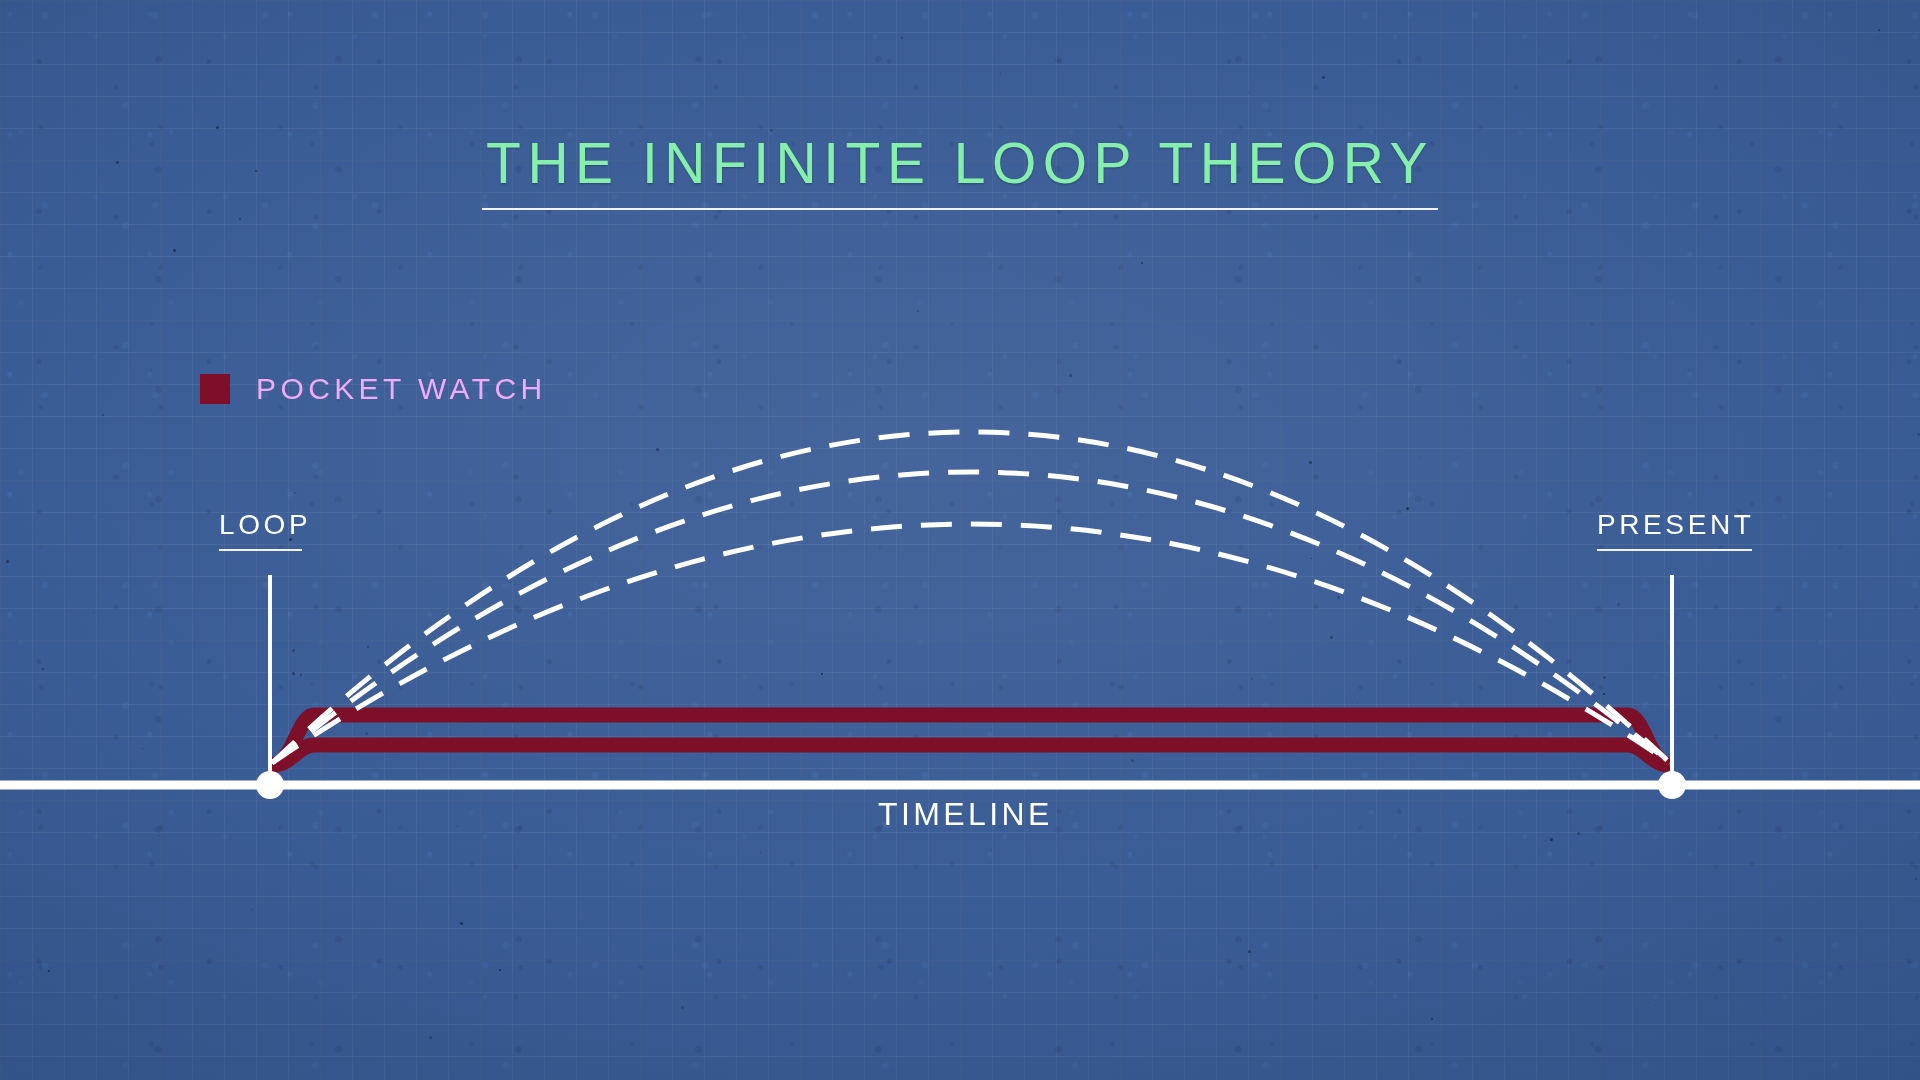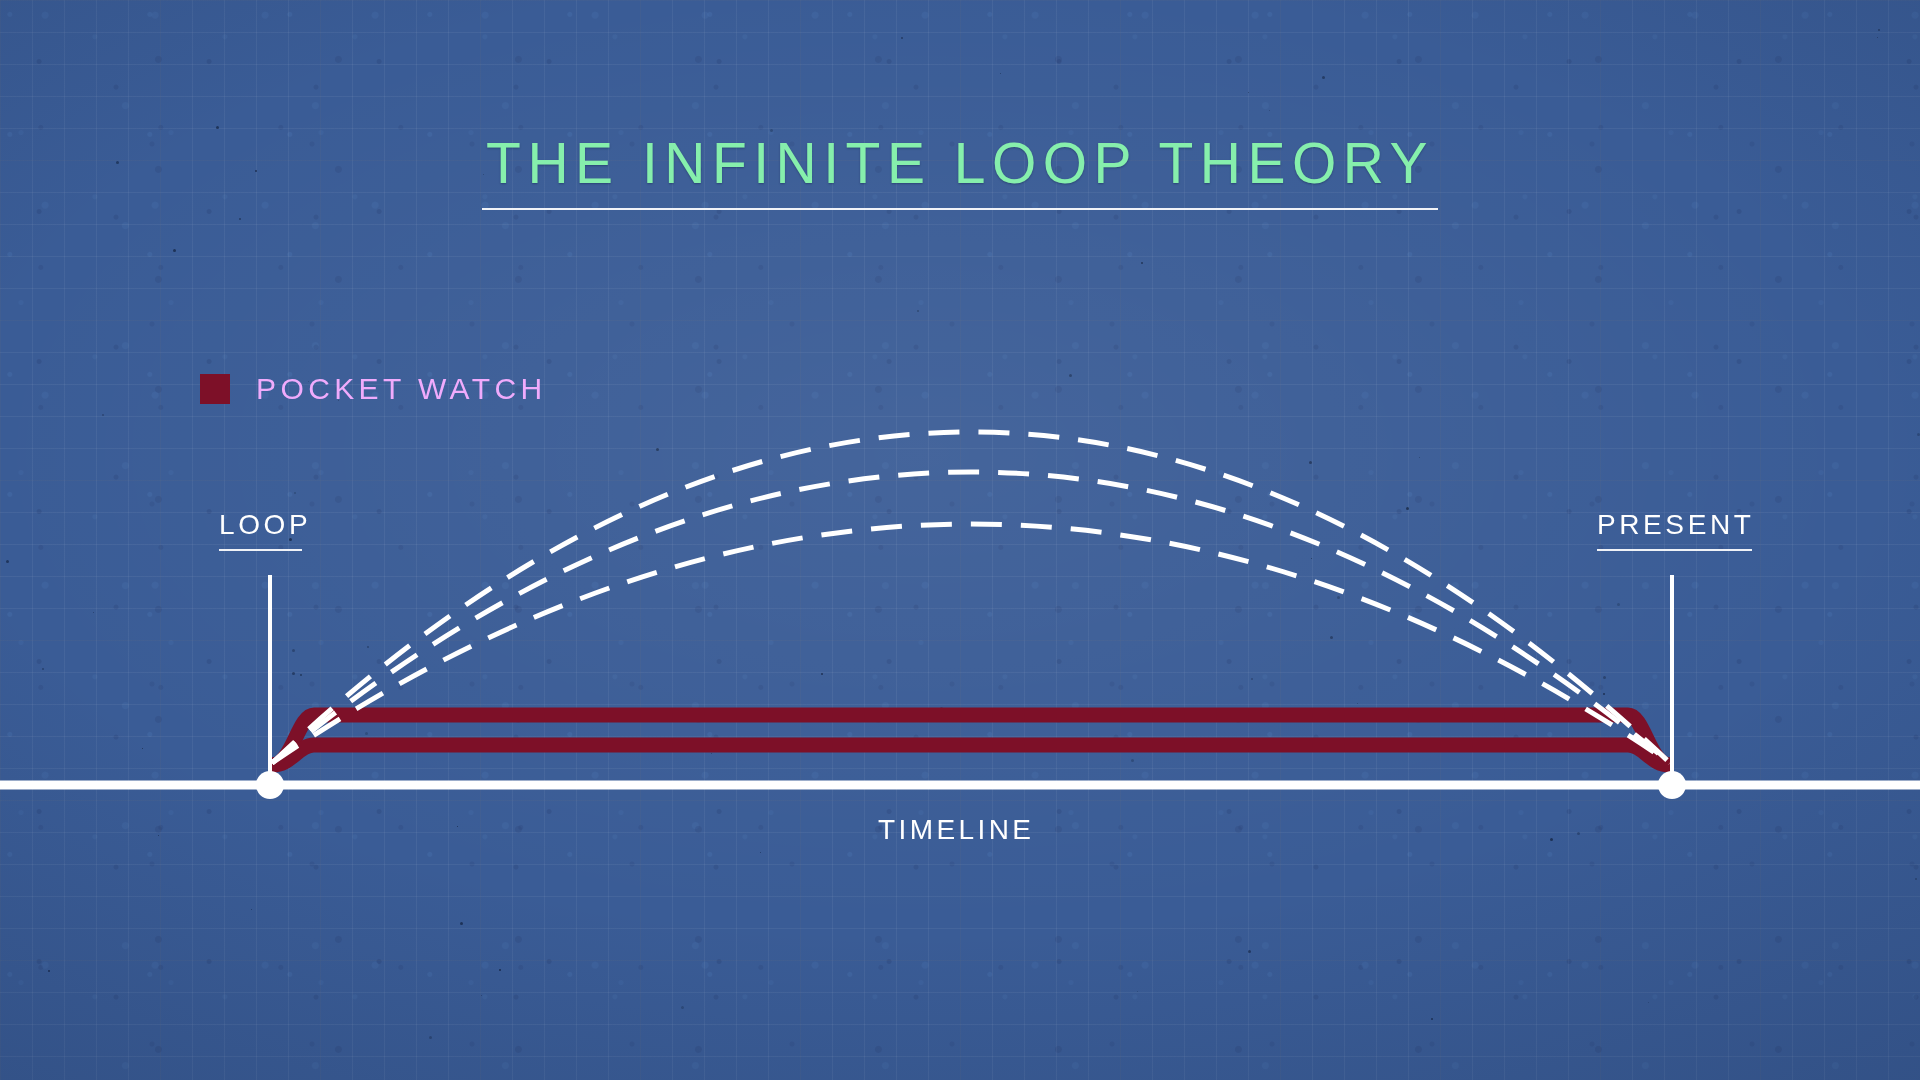--- a/index.html
+++ b/index.html
@@ -150,22 +150,22 @@
   }
   .axis-label .rule {
     margin-top: 8px;
     height: 2px;
     background: rgba(255,255,255,0.92);
   }
   #label-past { left: 219px; top: 509px; }
   #label-present { left: 1597px; top: 509px; }
   #label-timeline {
     left: 878px;
-    top: 814px;
-    font-size: 28px;
+    top: 796px;
+    font-size: 32px;
     letter-spacing: 3.4px;
   }
 
   
   #diagram {
     position: absolute;
     inset: 0;
   }
 </style>
 </head>

